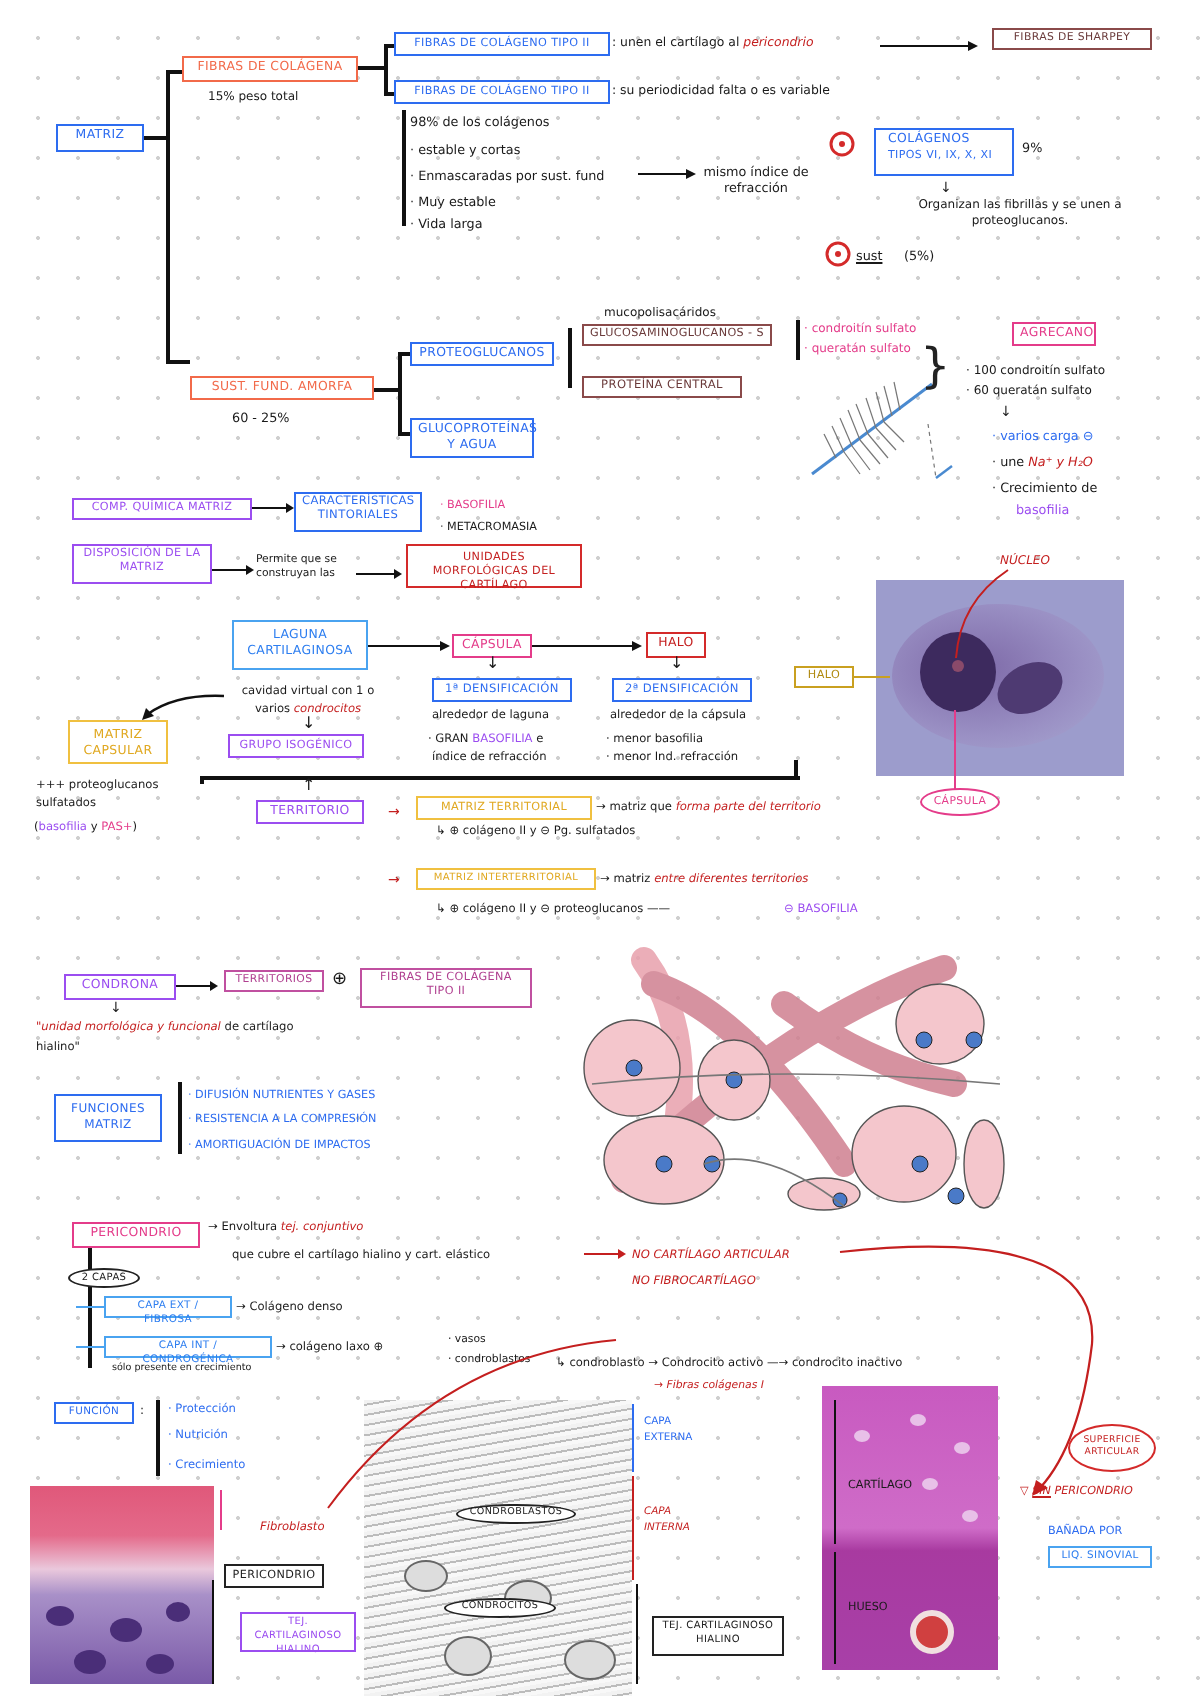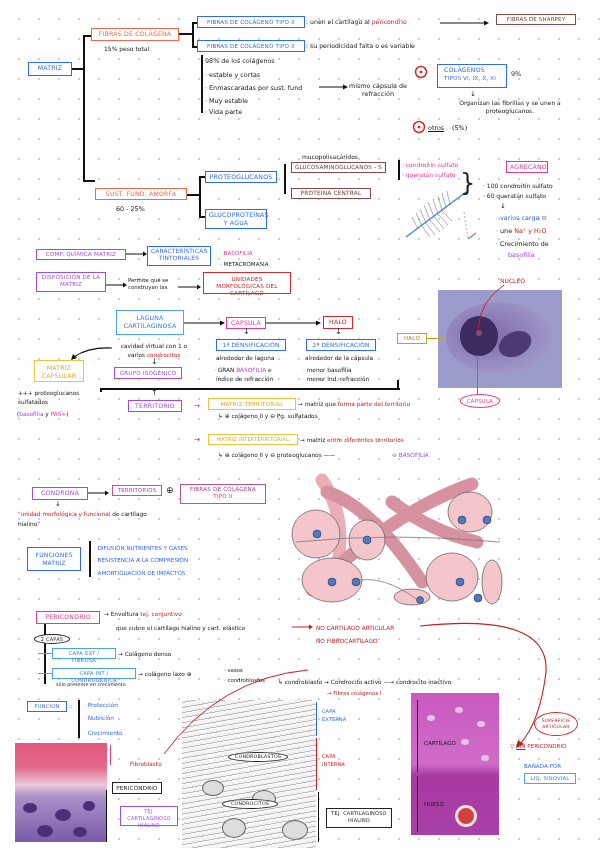--- a/index.html
+++ b/index.html
@@ -15,21 +15,21 @@
   .lblue{border-color:#4aa3f0;color:#2d7ef0;}
   .orange{border-color:#f26a4a;color:#f26a4a;}
   .brown{border-color:#8a4a4a;color:#6a3a3a;}
   .purple{border-color:#9b4df0;color:#9b4df0;}
   .red{border-color:#d42a2a;color:#c41f1f;}
   .pink{border-color:#e43c8a;color:#e43c8a;}
   .yellow{border-color:#f0c040;color:#e0a820;}
   .gold{border-color:#c9a020;color:#b08a10;}
   .dark{border-color:#222;color:#222;}
   .mauve{border-color:#c050a0;color:#b04090;}
-  .c-red{color:#c41f1f;}
+  .c-red{color:#c41f1f;font-style:italic;}
   .c-pink{color:#e43c8a;}
   .c-blue{color:#2d6cf0;}
   .c-purple{color:#9b4df0;}
   .ln{position:absolute;background:#111;}
   .pic{position:absolute;overflow:hidden;}
   svg{position:absolute;overflow:visible;}
 </style>
 </head>
 <body>
 
@@ -55,43 +55,43 @@
 <div class="box brown" style="left:496px;top:14px;width:80px;height:11px;font-size:5.4px;line-height:7px;">FIBRAS DE SHARPEY</div>
 
 <div class="box blue" style="left:197px;top:40px;width:108px;height:12px;font-size:5.6px;">FIBRAS DE COLÁGENO TIPO II</div>
 <div class="t" style="left:306px;top:42px;font-size:6.2px;">: su periodicidad falta o es variable</div>
 
 <div class="ln" style="left:201px;top:55px;width:1.5px;height:58px;"></div>
 <div class="t" style="left:205px;top:57px;">98% de los colágenos</div>
 <div class="t" style="left:205px;top:71px;">· estable y cortas</div>
 <div class="t" style="left:205px;top:84px;">· Enmascaradas por sust. fund</div>
 <div class="t" style="left:205px;top:97px;">· Muy estable</div>
-<div class="t" style="left:205px;top:108px;">· Vida parte</div>
+<div class="t" style="left:205px;top:108px;">· Vida larga</div>
 <svg style="left:319px;top:84px;" width="30" height="6">
     <line x1="0" y1="3" x2="24" y2="3" stroke="#111" stroke-width="1"></line>
     <polygon points="24,0.5 29,3 24,5.5" fill="#111"></polygon>
   </svg>
-<div class="t" style="left:348px;top:82px;width:60px;white-space:normal;text-align:center;line-height:8px;">mismo cápsula de refracción</div>
+<div class="t" style="left:348px;top:82px;width:60px;white-space:normal;text-align:center;line-height:8px;">mismo índice de refracción</div>
 
 <svg style="left:414px;top:65px;" width="14" height="14">
     <circle cx="7" cy="7" r="5.5" fill="none" stroke="#d42a2a" stroke-width="1.5"></circle>
     <circle cx="7" cy="7" r="1.5" fill="#d42a2a"></circle>
   </svg>
 <div class="box blue" style="left:437px;top:64px;width:70px;height:24px;text-align:left;padding-left:6px;">
     <div>COLÁGENOS</div>
     <div style="font-size:5.5px;">TIPOS VI, IX, X, XI</div>
   </div>
 <div class="t" style="left:511px;top:70px;">9%</div>
 <div class="t" style="left:470px;top:90px;font-size:7px;">↓</div>
 <div class="t" style="left:435px;top:99px;width:150px;white-space:normal;text-align:center;font-size:6px;">Organizan las fibrillas y se unen a proteoglucanos.</div>
 <svg style="left:412px;top:120px;" width="14" height="14">
     <circle cx="7" cy="7" r="5.5" fill="none" stroke="#d42a2a" stroke-width="1.5"></circle>
     <circle cx="7" cy="7" r="1.5" fill="#d42a2a"></circle>
   </svg>
-<div class="t" style="left:428px;top:124px;text-decoration:underline;">otros</div>
+<div class="t" style="left:428px;top:124px;text-decoration:underline;">sust</div>
 <div class="t" style="left:452px;top:124px;">(5%)</div>
 
 <div class="box orange" style="left:95px;top:188px;width:92px;height:12px;">SUST. FUND. AMORFA</div>
 <div class="t" style="left:116px;top:205px;">60 - 25%</div>
 <div class="ln" style="left:187px;top:194px;width:13px;height:2px;"></div>
 <div class="ln" style="left:199px;top:176px;width:2px;height:42px;"></div>
 <div class="ln" style="left:199px;top:176px;width:6px;height:2px;"></div>
 <div class="ln" style="left:199px;top:216px;width:6px;height:2px;"></div>
 <div class="box blue" style="left:205px;top:171px;width:72px;height:12px;">PROTEOGLUCANOS</div>
 <div class="box blue" style="left:205px;top:209px;width:62px;height:20px;white-space:normal;">GLUCOPROTEÍNAS Y AGUA</div>

